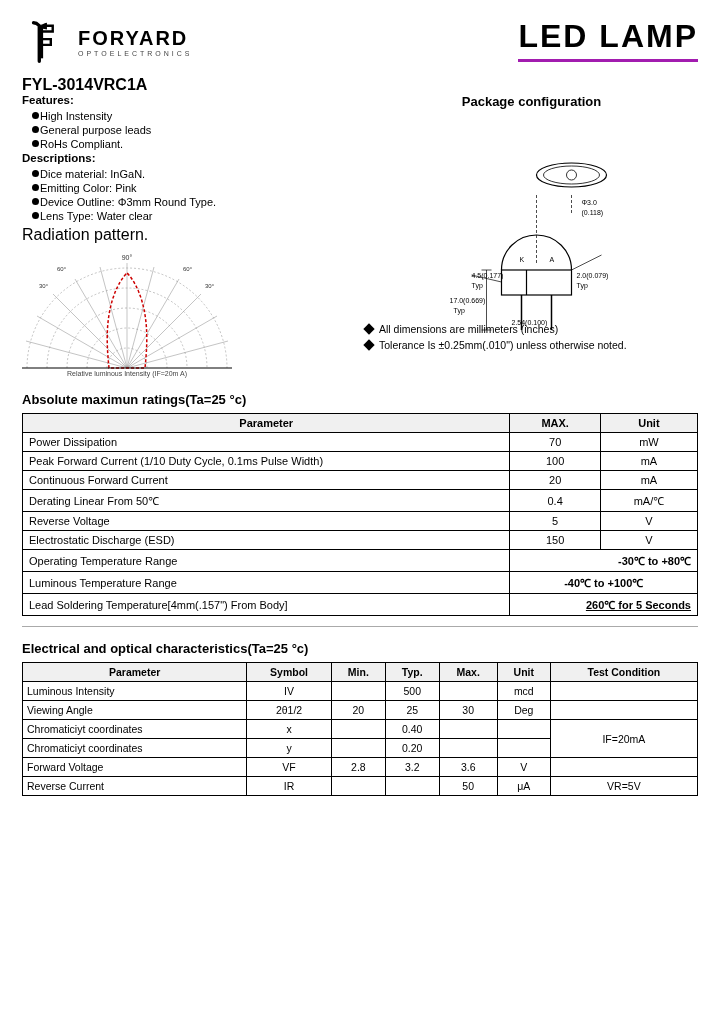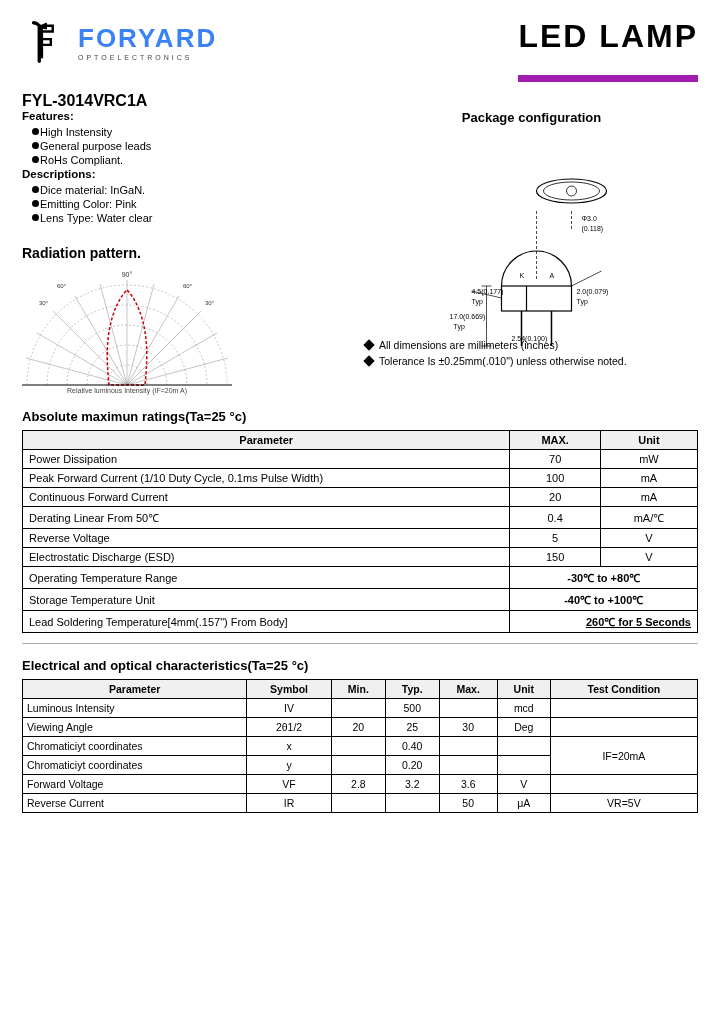--- a/index.html
+++ b/index.html
@@ -27,36 +27,36 @@
     }
     .logo-icon {
       width: 48px;
       height: 48px;
     }
     .logo-text {
       display: flex;
       flex-direction: column;
     }
     .logo-brand {
-      font-size: 26px;
+      font-size: 20px;
       font-weight: 900;
       letter-spacing: 2px;
-      color: #3b82f6;
+      color: #000000;
     }
     .logo-sub {
       font-size: 7px;
       letter-spacing: 3px;
       color: #444;
     }
     .led-lamp-title {
       font-size: 32px;
       font-weight: 900;
       letter-spacing: 2px;
-      border-bottom: 7px solid #a21caf;
-      padding-bottom: 20px;
+      border-bottom: 3px solid #a21caf;
+      padding-bottom: 4px;
       margin-left: 18px;
     }
 
     
     .model-number {
       font-size: 16px;
       font-weight: bold;
       margin-top: 4px;
     }
 
@@ -105,23 +105,23 @@
 
     
     .pkg-diagram {
       width: 100%;
       height: 200px;
       position: relative;
     }
 
     
     .radiation-title {
-      font-size: 14px;
-      font-weight: bold;
-      margin-top: 21px;
+      font-size: 16px;
+      font-weight: normal;
+      margin-top: 4px;
       margin-bottom: 4px;
     }
     .radiation-diagram {
       width: 210px;
       height: 130px;
       position: relative;
     }
 
     
     .notes-section {
@@ -233,20 +233,24 @@
       <li>
         <span class="bullet-dot"></span>
         <span>Dice material: InGaN.</span>
       </li>
       <li>
         <span class="bullet-dot"></span>
         <span>Emitting Color: Pink</span>
       </li>
       <li>
         <span class="bullet-dot"></span>
+        <span>Device Outline: Φ3mm Round Type.</span>
+      </li>
+      <li>
+        <span class="bullet-dot"></span>
         <span>Lens Type: Water clear</span>
       </li>
     </ul>
 
     <div class="radiation-title">Radiation pattern.</div>
     <div class="radiation-diagram">
       <svg width="210" height="130" viewBox="0 0 210 130">
 
         <g transform="translate(105, 120)">
 
@@ -385,24 +389,24 @@
         <td>5</td>
         <td>V</td>
       </tr>
       <tr>
         <td>Electrostatic Discharge (ESD)</td>
         <td>150</td>
         <td>V</td>
       </tr>
       <tr>
         <td>Operating Temperature Range</td>
-        <td colspan="2" style="text-align: center; font-weight: bold;">-30℃ to +80℃</td>
-      </tr>
-      <tr>
-        <td>Storage Temperature Unit</td>
+        <td colspan="2" style="text-align: right; font-weight: bold;">-30℃ to +80℃</td>
+      </tr>
+      <tr>
+        <td>Luminous Temperature Range</td>
         <td colspan="2" style="text-align: center; font-weight: bold;">-40℃ to +100℃</td>
       </tr>
       <tr>
         <td>Lead Soldering Temperature[4mm(.157") From Body]</td>
         <td colspan="2" style="text-align: right; font-weight: bold; text-decoration: underline;">260℃ for 5 Seconds</td>
       </tr>
     </tbody>
 </table>
 
 <hr class="section-divider">

